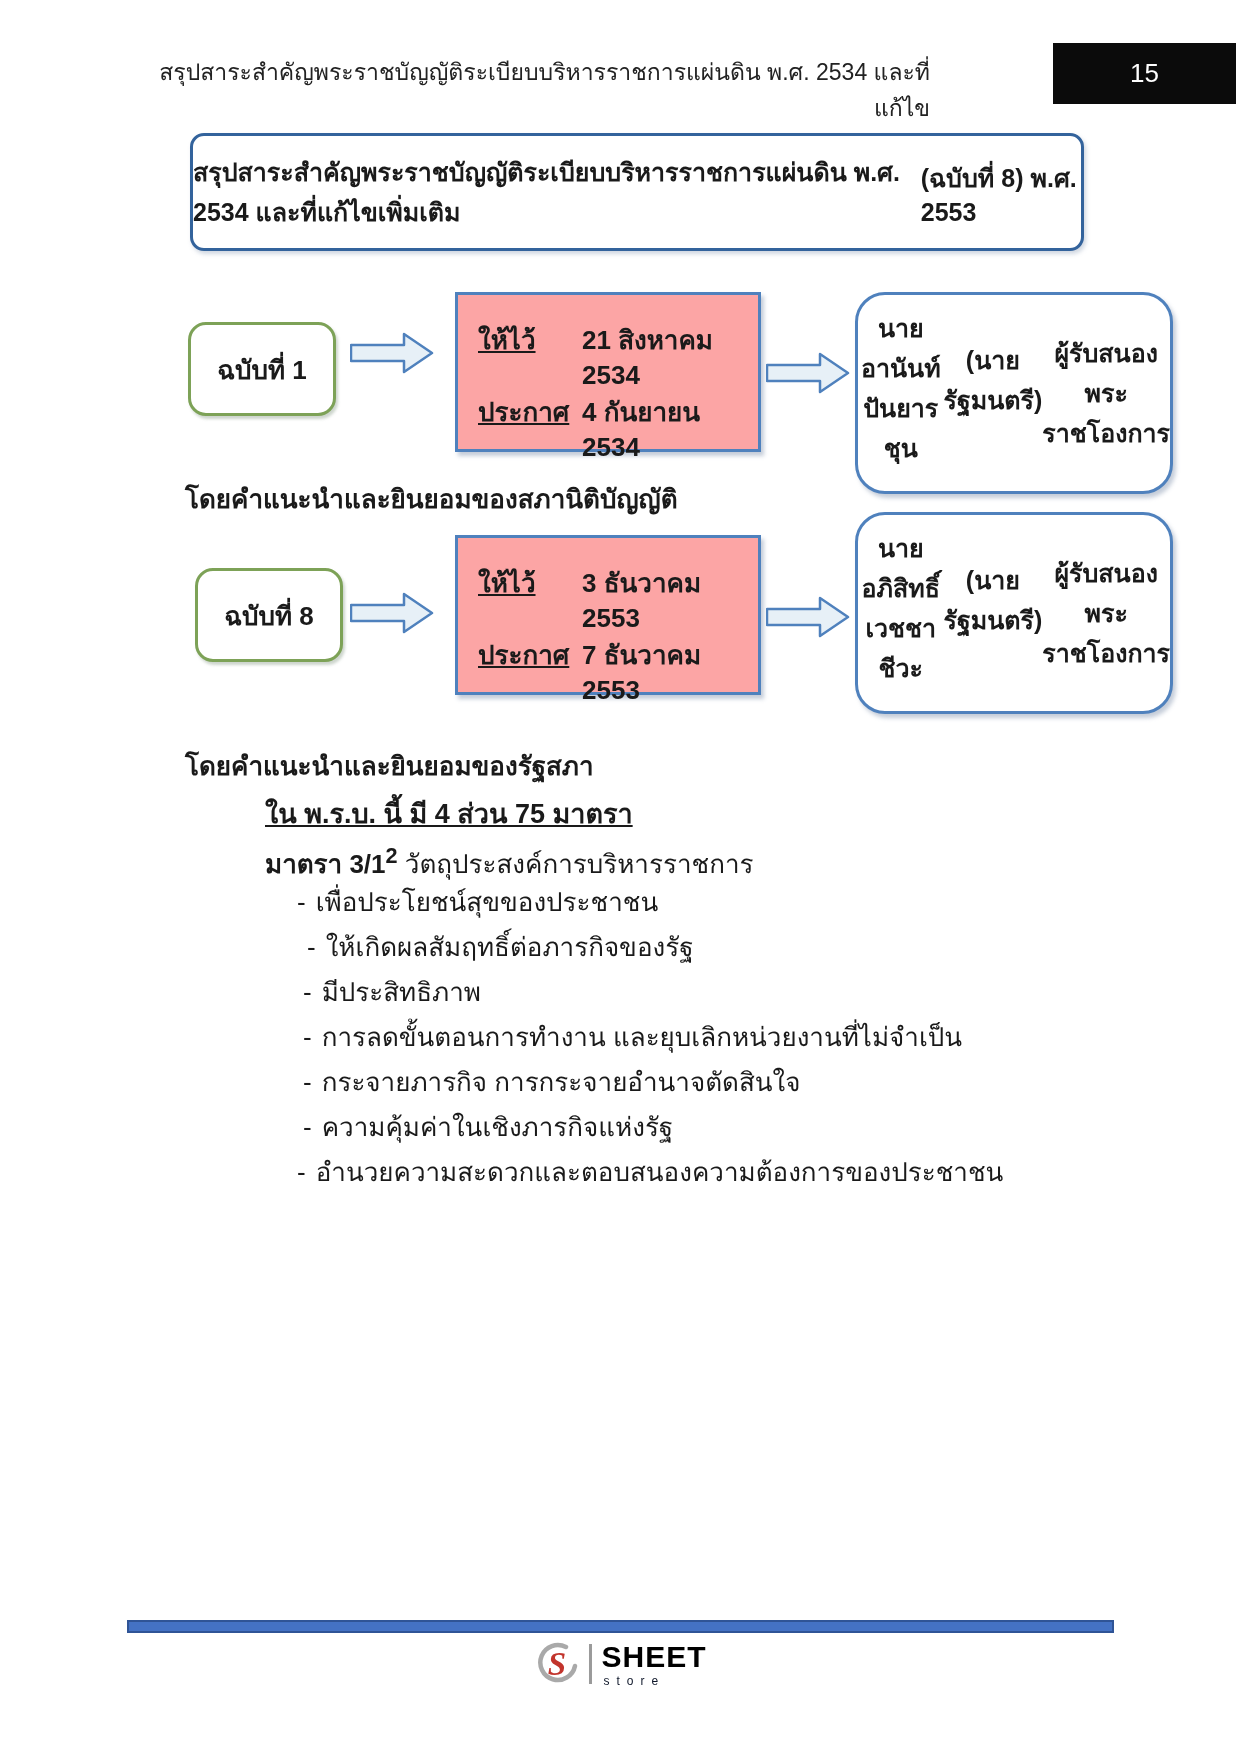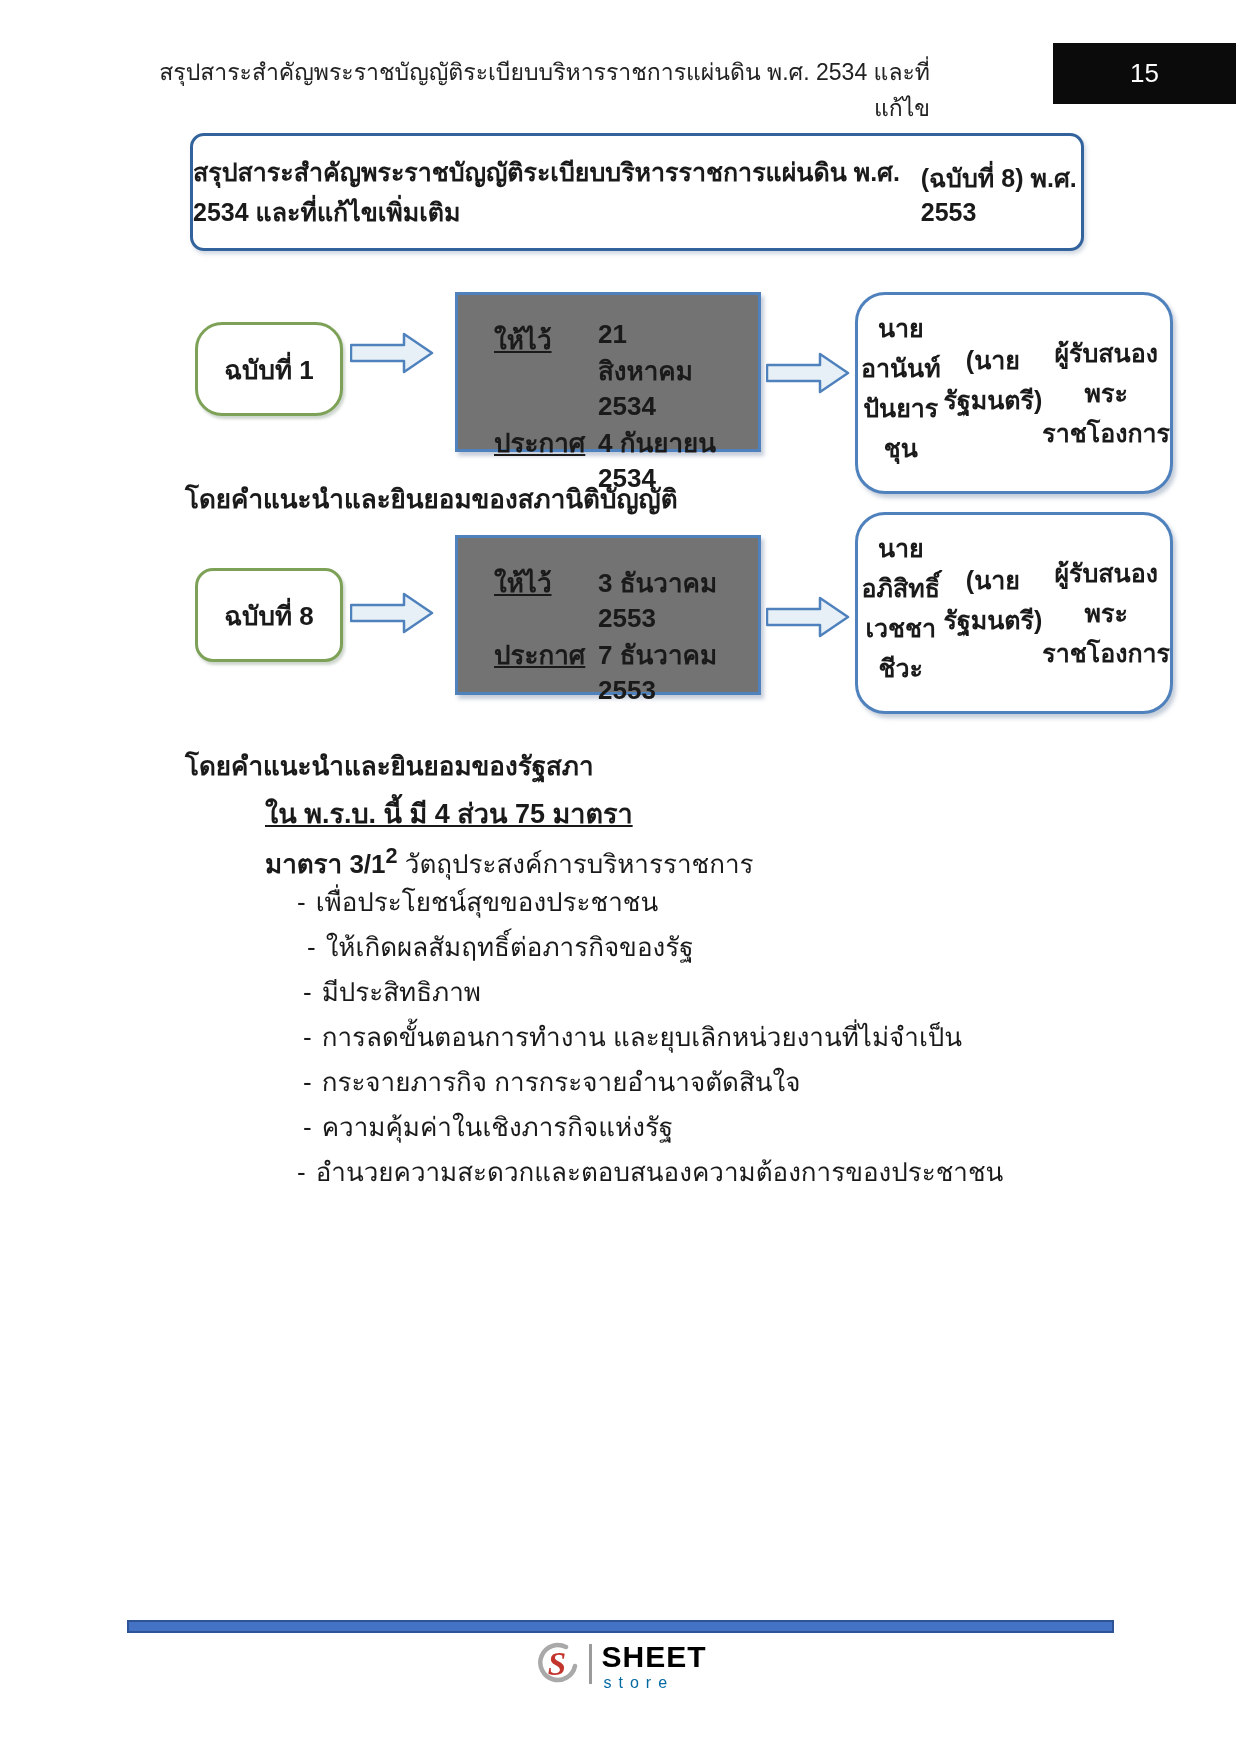--- a/index.html
+++ b/index.html
@@ -17,22 +17,22 @@
     border:3px solid #33639c;border-radius:14px;background:#fff;
     box-shadow:2px 3px 4px rgba(120,140,170,.35);
     display:flex;flex-direction:row;align-items:center;justify-content:center;gap:8px;}
   .title-box .l1{font-size:25px;font-weight:bold;}
   .title-box .l2{font-size:25px;font-weight:bold;}
 
   
   .ed-box{position:absolute;width:142px;height:88px;border:3px solid #7da257;border-radius:18px;
     background:#fff;box-shadow:2px 3px 3px rgba(130,150,130,.4);
     display:flex;align-items:center;justify-content:center;font-size:26px;font-weight:bold;}
-  .mid-box{position:absolute;width:306px;height:160px;border:3px solid #4f81bd;background:#737373;
-    box-shadow:3px 4px 4px rgba(110,130,160,.4);padding:24px 36px;box-sizing:border-box;
+  .mid-box{position:absolute;width:306px;height:160px;border:3px solid #4f81bd;background:#fca5a5;
+    box-shadow:3px 4px 4px rgba(110,130,160,.4);padding:24px 20px;box-sizing:border-box;
     display:flex;flex-direction:column;justify-content:space-between;}
   .mid-line{display:flex;font-size:26px;font-weight:bold;}
   .mid-line .lbl{text-decoration:underline;width:104px;flex:0 0 auto;}
   .sign-box{position:absolute;width:312px;height:196px;border:3px solid #4f81bd;border-radius:30px;
     background:#fff;box-shadow:3px 4px 4px rgba(110,130,160,.4);
     display:flex;flex-direction:row;align-items:center;justify-content:center;
     font-size:25px;font-weight:bold;text-align:center;}
   .sign-box .nm{margin-bottom:10px;}
   .sign-box .tt{margin-bottom:26px;}
   .arrow{position:absolute;width:84px;height:42px;}
@@ -48,38 +48,38 @@
   .bullet .dash{margin-right:10px;}
 
   
   .foot-bar{position:absolute;left:127px;top:1620px;width:983px;height:9px;
     background:#4472c4;border:2px solid #2f5496;}
   .logo{position:absolute;left:50%;top:1642px;transform:translateX(-50%);
     display:flex;align-items:flex-start;gap:10px;}
   .logo .divider{width:3px;height:40px;background:#9a9a9a;margin-top:2px;}
   .logo-texts{display:flex;flex-direction:column;line-height:1;}
   .logo-texts .t1{font-size:30px;font-weight:bold;color:#000000;letter-spacing:1px;}
-  .logo-texts .t2{font-size:16px;color:#0369a1;letter-spacing:7px;margin-top:3px;margin-left:2px;}
+  .logo-texts .t2{font-size:12px;color:#0f172a;letter-spacing:7px;margin-top:3px;margin-left:2px;}
 </style>
 </head>
 <body>
 
 <div class="page">
 
   <div class="hdr-text">สรุปสาระสำคัญพระราชบัญญัติระเบียบบริหารราชการแผ่นดิน พ.ศ. 2534 และที่แก้ไข</div>
   <div class="page-num">
     <span>15</span>
   </div>
 
   <div class="title-box">
     <div class="l1">สรุปสาระสำคัญพระราชบัญญัติระเบียบบริหารราชการแผ่นดิน พ.ศ. 2534 และที่แก้ไขเพิ่มเติม</div>
     <div class="l2">(ฉบับที่ 8) พ.ศ. 2553</div>
   </div>
 
-  <div class="ed-box" style="left:195px;top:322px;border-radius:27px;">
+  <div class="ed-box" style="left:188px;top:322px;">
     <span>ฉบับที่ 1</span>
   </div>
 
   <svg class="arrow" style="left:350px;top:332px;" viewBox="0 0 84 42">
     <polygon points="1,13 54,13 54,2 82,21 54,40 54,29 1,29" fill="#e7f0f7" stroke="#4f81bd" stroke-width="2.5" stroke-linejoin="round"></polygon>
   </svg>
 
   <div class="mid-box" style="left:455px;top:292px;">
     <div class="mid-line">
       <span class="lbl">ให้ไว้</span>

